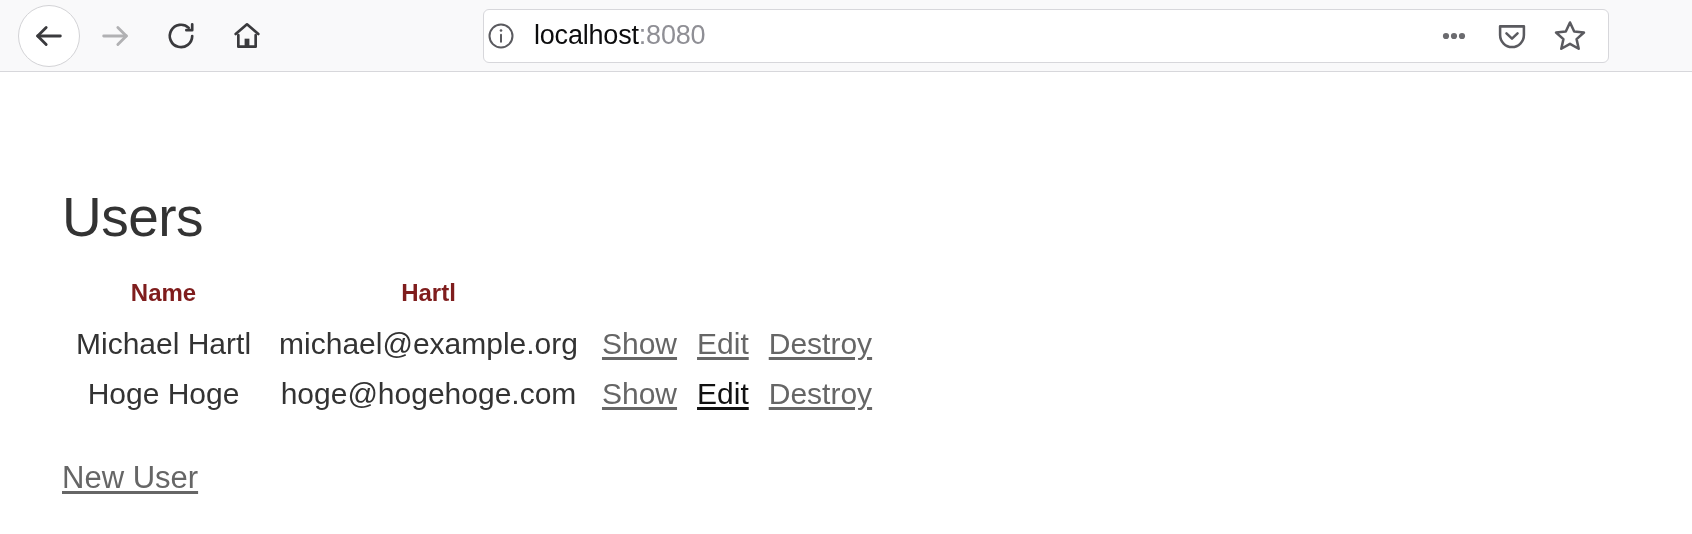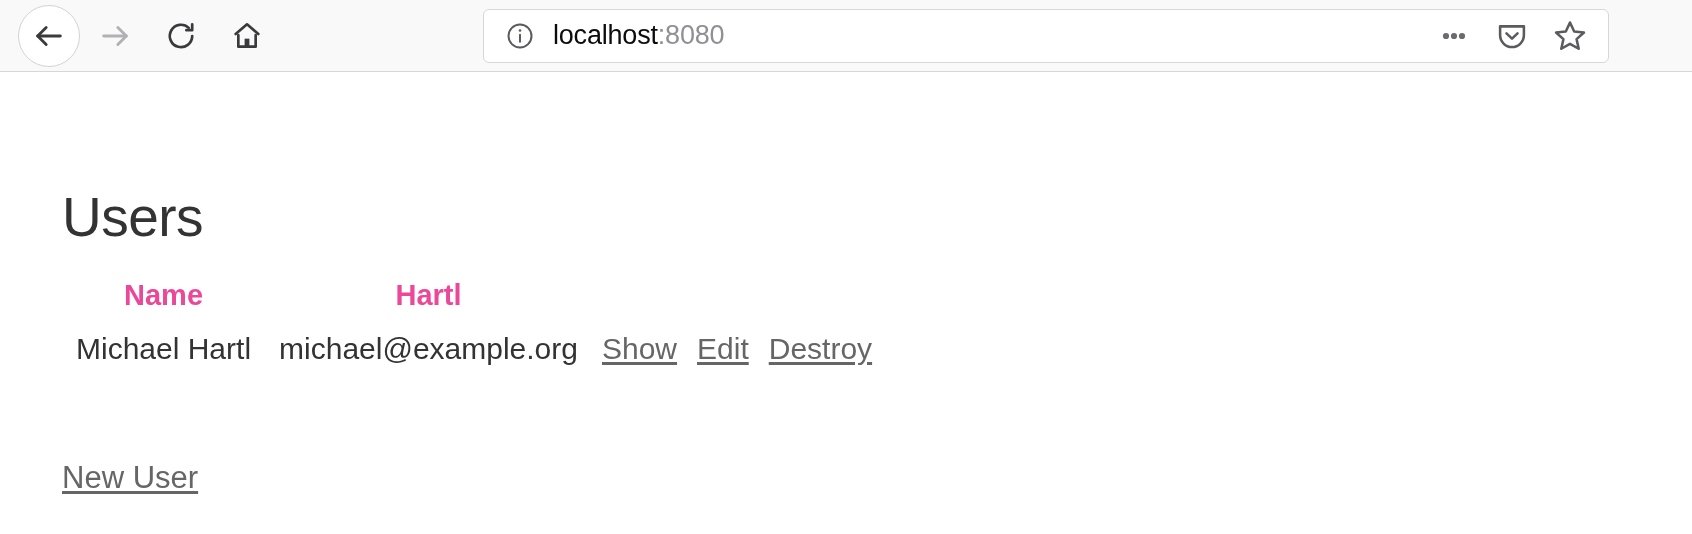--- a/index.html
+++ b/index.html
@@ -59,21 +59,21 @@
   }
 
   .urlbar {
     width: 1126px;
     height: 54px;
     background: #ffffff;
     border: 1px solid #d7d7db;
     border-radius: 6px;
     display: flex;
     align-items: center;
-    padding: 0 14px 0 21px;
+    padding: 0 14px 0 2px;
     box-sizing: border-box;
   }
 
   .identity-icon {
     flex: 0 0 auto;
     display: flex;
     align-items: center;
     margin-right: 18px;
   }
 
@@ -131,22 +131,22 @@
     top: 203px;
     border-collapse: collapse;
     font-size: 25px;
     color: #333333;
   }
 
   .users-table th {
     font-weight: bold;
     text-align: center;
     padding: 4px 14px 12px 14px;
-    color: #ec4899;
-    font-size: 29px;
+    color: #7f1d1d;
+    font-size: 24px;
     white-space: nowrap;
   }
 
   .users-table td {
     padding: 8px 14px;
     text-align: center;
     white-space: nowrap;
     color: #333333;
     font-size: 30px;
   }
@@ -279,20 +279,33 @@
           <a href="#" class="link">Show</a>
         </td>
         <td class="actions-cell">
           <a href="#" class="link">Edit</a>
         </td>
         <td class="actions-cell">
           <a href="#" class="link">Destroy</a>
         </td>
       </tr>
 
+      <tr>
+        <td>Hoge Hoge</td>
+        <td>hoge@hogehoge.com</td>
+        <td class="actions-cell">
+          <a href="#" class="link">Show</a>
+        </td>
+        <td class="actions-cell">
+          <a href="#" class="link active">Edit</a>
+        </td>
+        <td class="actions-cell">
+          <a href="#" class="link">Destroy</a>
+        </td>
+      </tr>
 
     </tbody>
   </table>
 
   <div class="new-user-wrap">
     <a href="#" class="link">New User</a>
   </div>
 
 </div>
 

